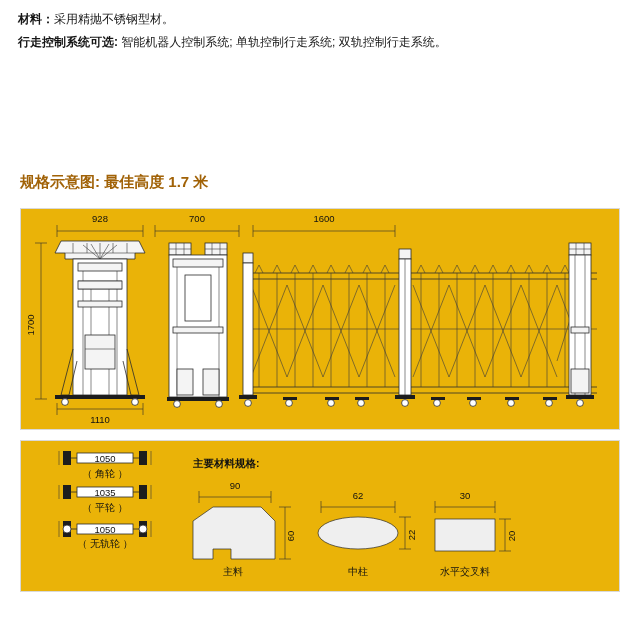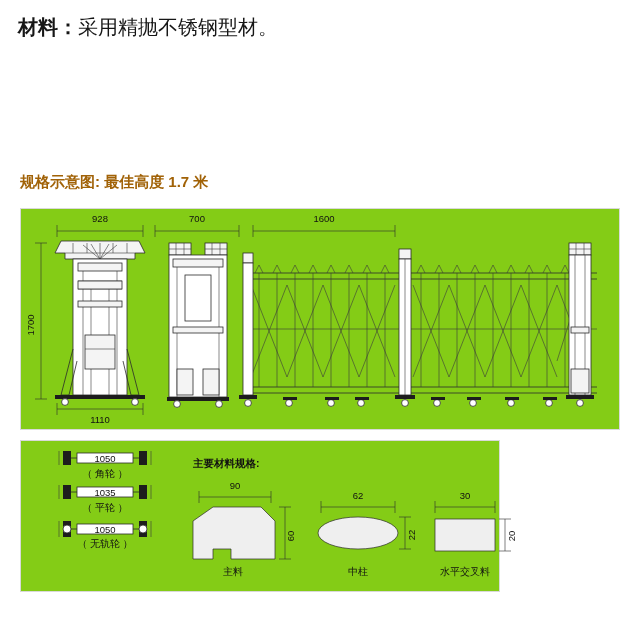--- a/index.html
+++ b/index.html
@@ -9,45 +9,45 @@
     font-family:"Liberation Sans","DejaVu Sans",sans-serif;
     color:#1a1a1a;
     position:relative;
     overflow:hidden;
   }
   .spec-list{
     position:absolute;
     left:18px; top:8px; right:12px;
   }
   .spec-row{
-    font-size:20px;
+    font-size:12px;
     line-height:1.95;
     color:#161616;
   }
   .spec-label{font-weight:bold;}
   .spec-val{font-weight:normal;}
   .spec-row.wrap{line-height:1.85;}
 
   .section-title{
     position:absolute;
     left:20px; top:173px;
     font-size:15px;
     font-weight:bold;
     color:#a16207;
   }
 
   
   .frame{
     position:absolute;
     border:1px solid #d9d9d9;
-    background:#84cc16;
+    background:#eab308;
     box-sizing:border-box;
   }
   #frame-main{ left:20px; top:208px; width:600px; height:222px; }
-  #frame-detail{ left:20px; top:440px; width:480px; height:152px;text-decoration:underline; }
+  #frame-detail{ left:20px; top:440px; width:600px; height:152px;text-decoration:underline; }
 
   svg{display:block;}
   .ln{stroke:#2b2b2b;stroke-width:0.8;fill:none;}
   .ln-thin{stroke:#3a3a3a;stroke-width:0.6;fill:none;}
   .dim{stroke:#2b2b2b;stroke-width:0.6;fill:none;}
   .fill-dk{fill:#1d1d1d;}
   .fill-lt{fill:#f4f4f4;stroke:#2b2b2b;stroke-width:0.8;}
   .fill-w{fill:#ffffff;stroke:#2b2b2b;stroke-width:0.8;}
   .hatch{fill:#efefef;stroke:#2b2b2b;stroke-width:0.7;}
   text.dimtext{
@@ -62,20 +62,24 @@
     font-family:"Liberation Sans","DejaVu Sans",sans-serif;
     font-size:10.5px; fill:#111; font-weight:bold; text-anchor:start;
   }
 </style>
 </head>
 <body>
 
 <div class="spec-list">
   <div class="spec-row">
     <span class="spec-label">材料：</span><span class="spec-val">采用精抛不锈钢型材。</span>
+  </div>
+  <div class="spec-row wrap">
+    <span class="spec-label">行走控制系统可选:</span>
+    <span class="spec-val">智能机器人控制系统; 单轨控制行走系统; 双轨控制行走系统。</span>
   </div>
 </div>
 
 <div class="section-title">规格示意图: 最佳高度 1.7 米</div>
 
 <div class="frame" id="frame-main">
 <svg width="598" height="220" viewBox="0 0 598 220" xmlns="http://www.w3.org/2000/svg">
 
   <g>
     <path class="dim" d="M36 22 H122"></path>

